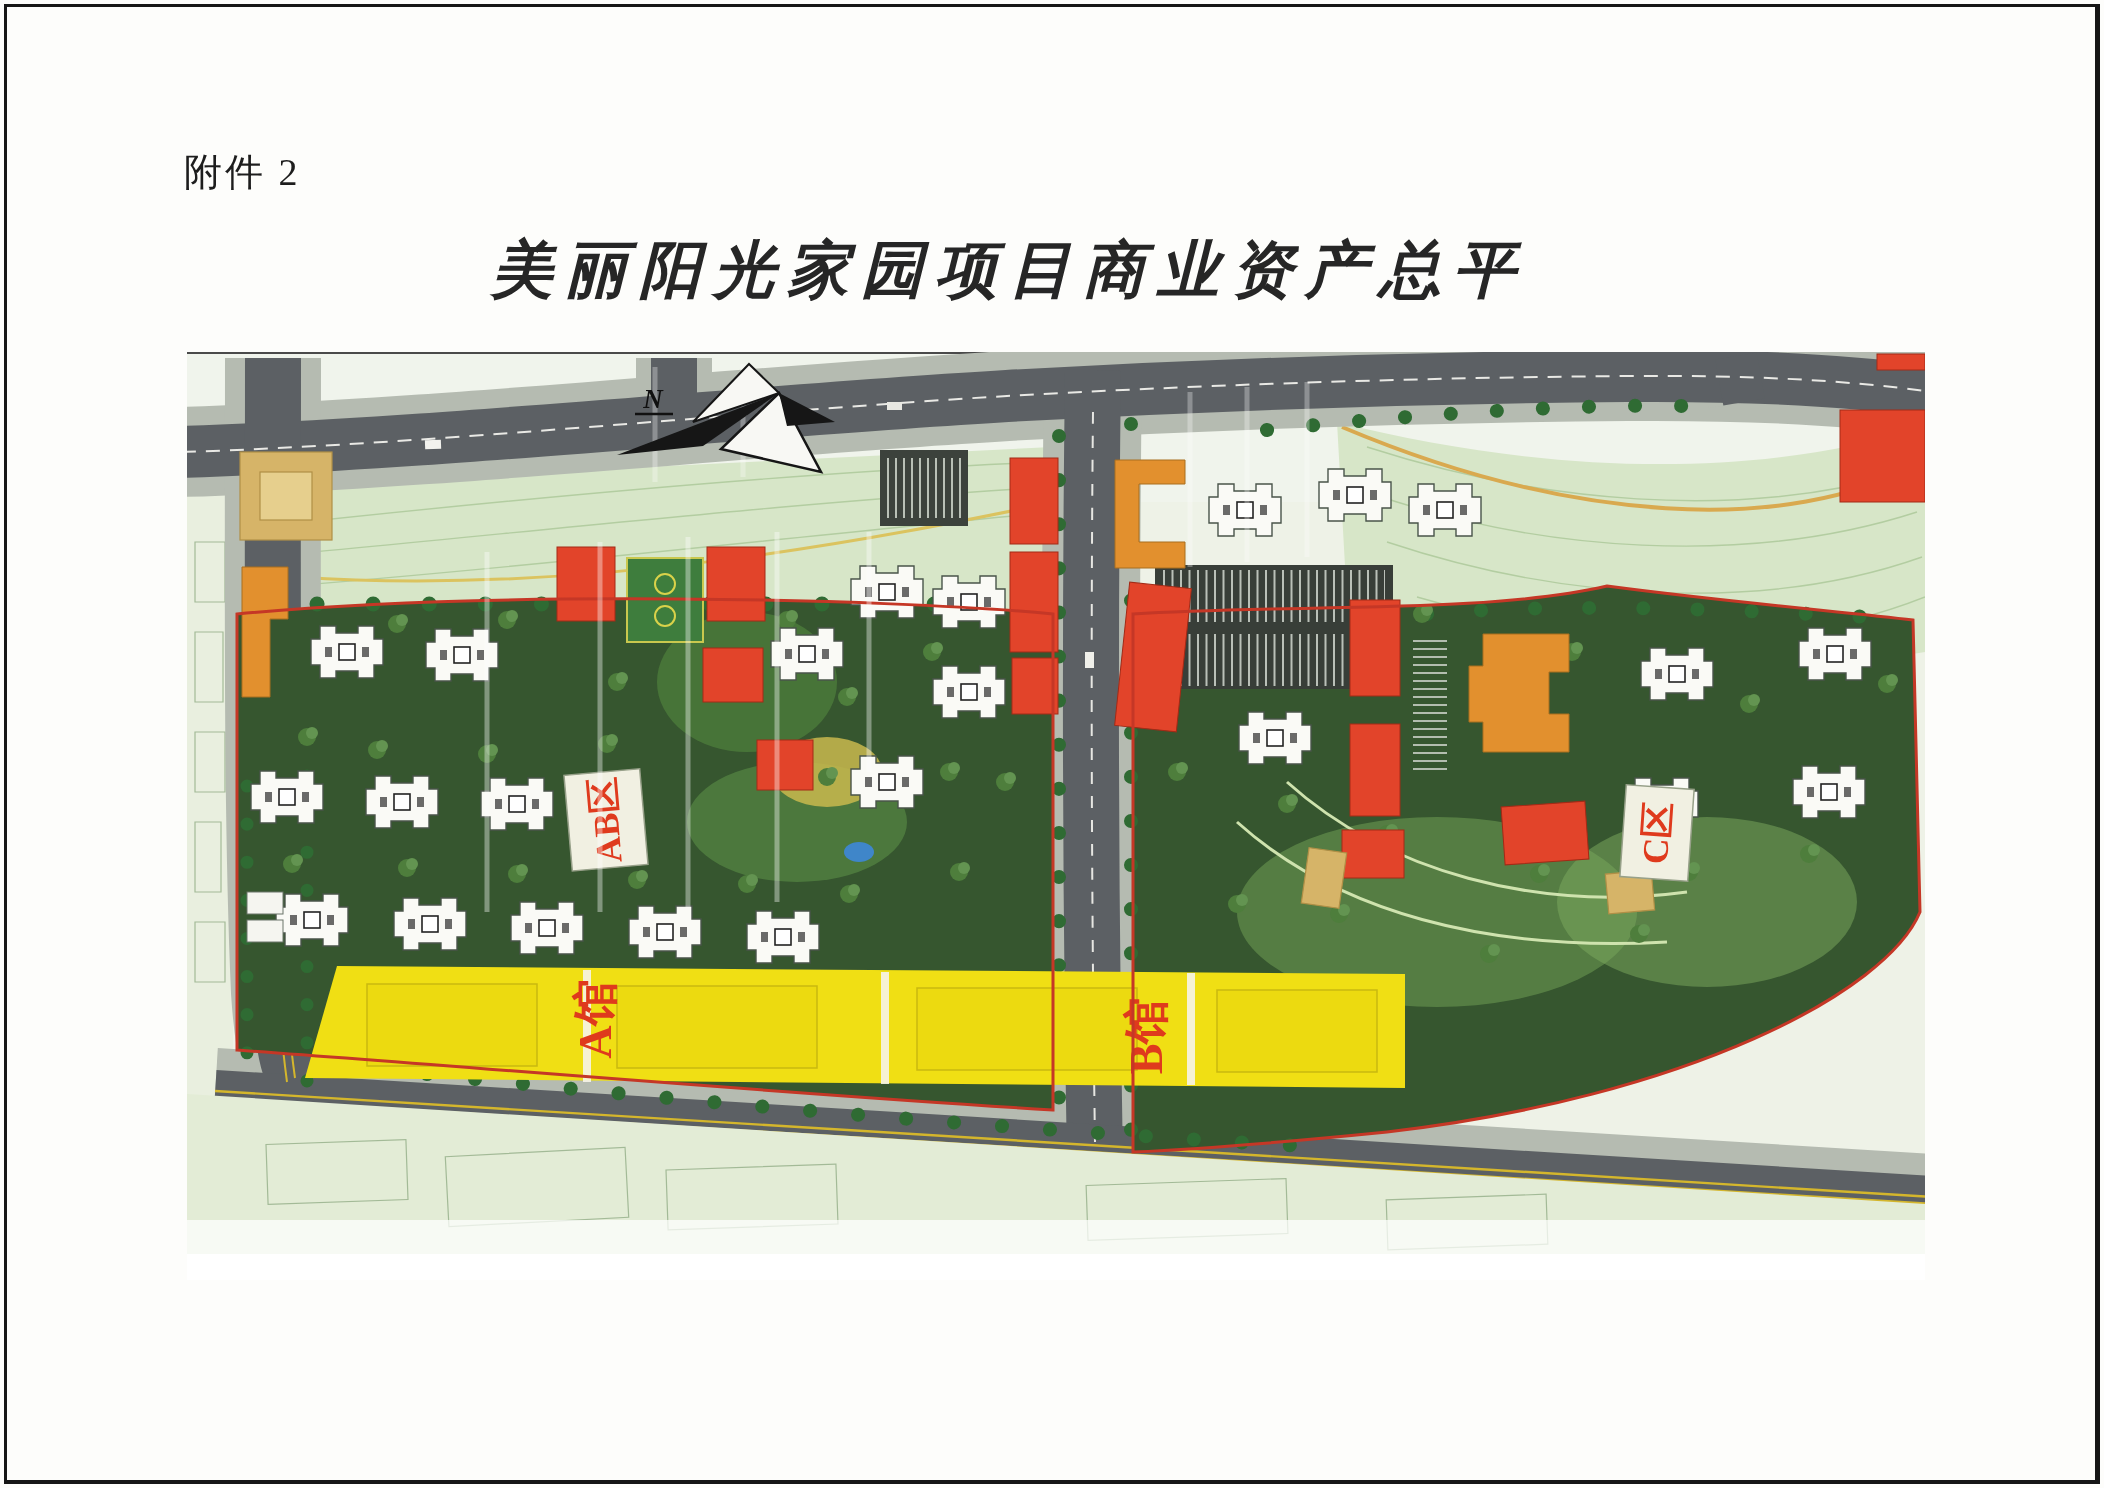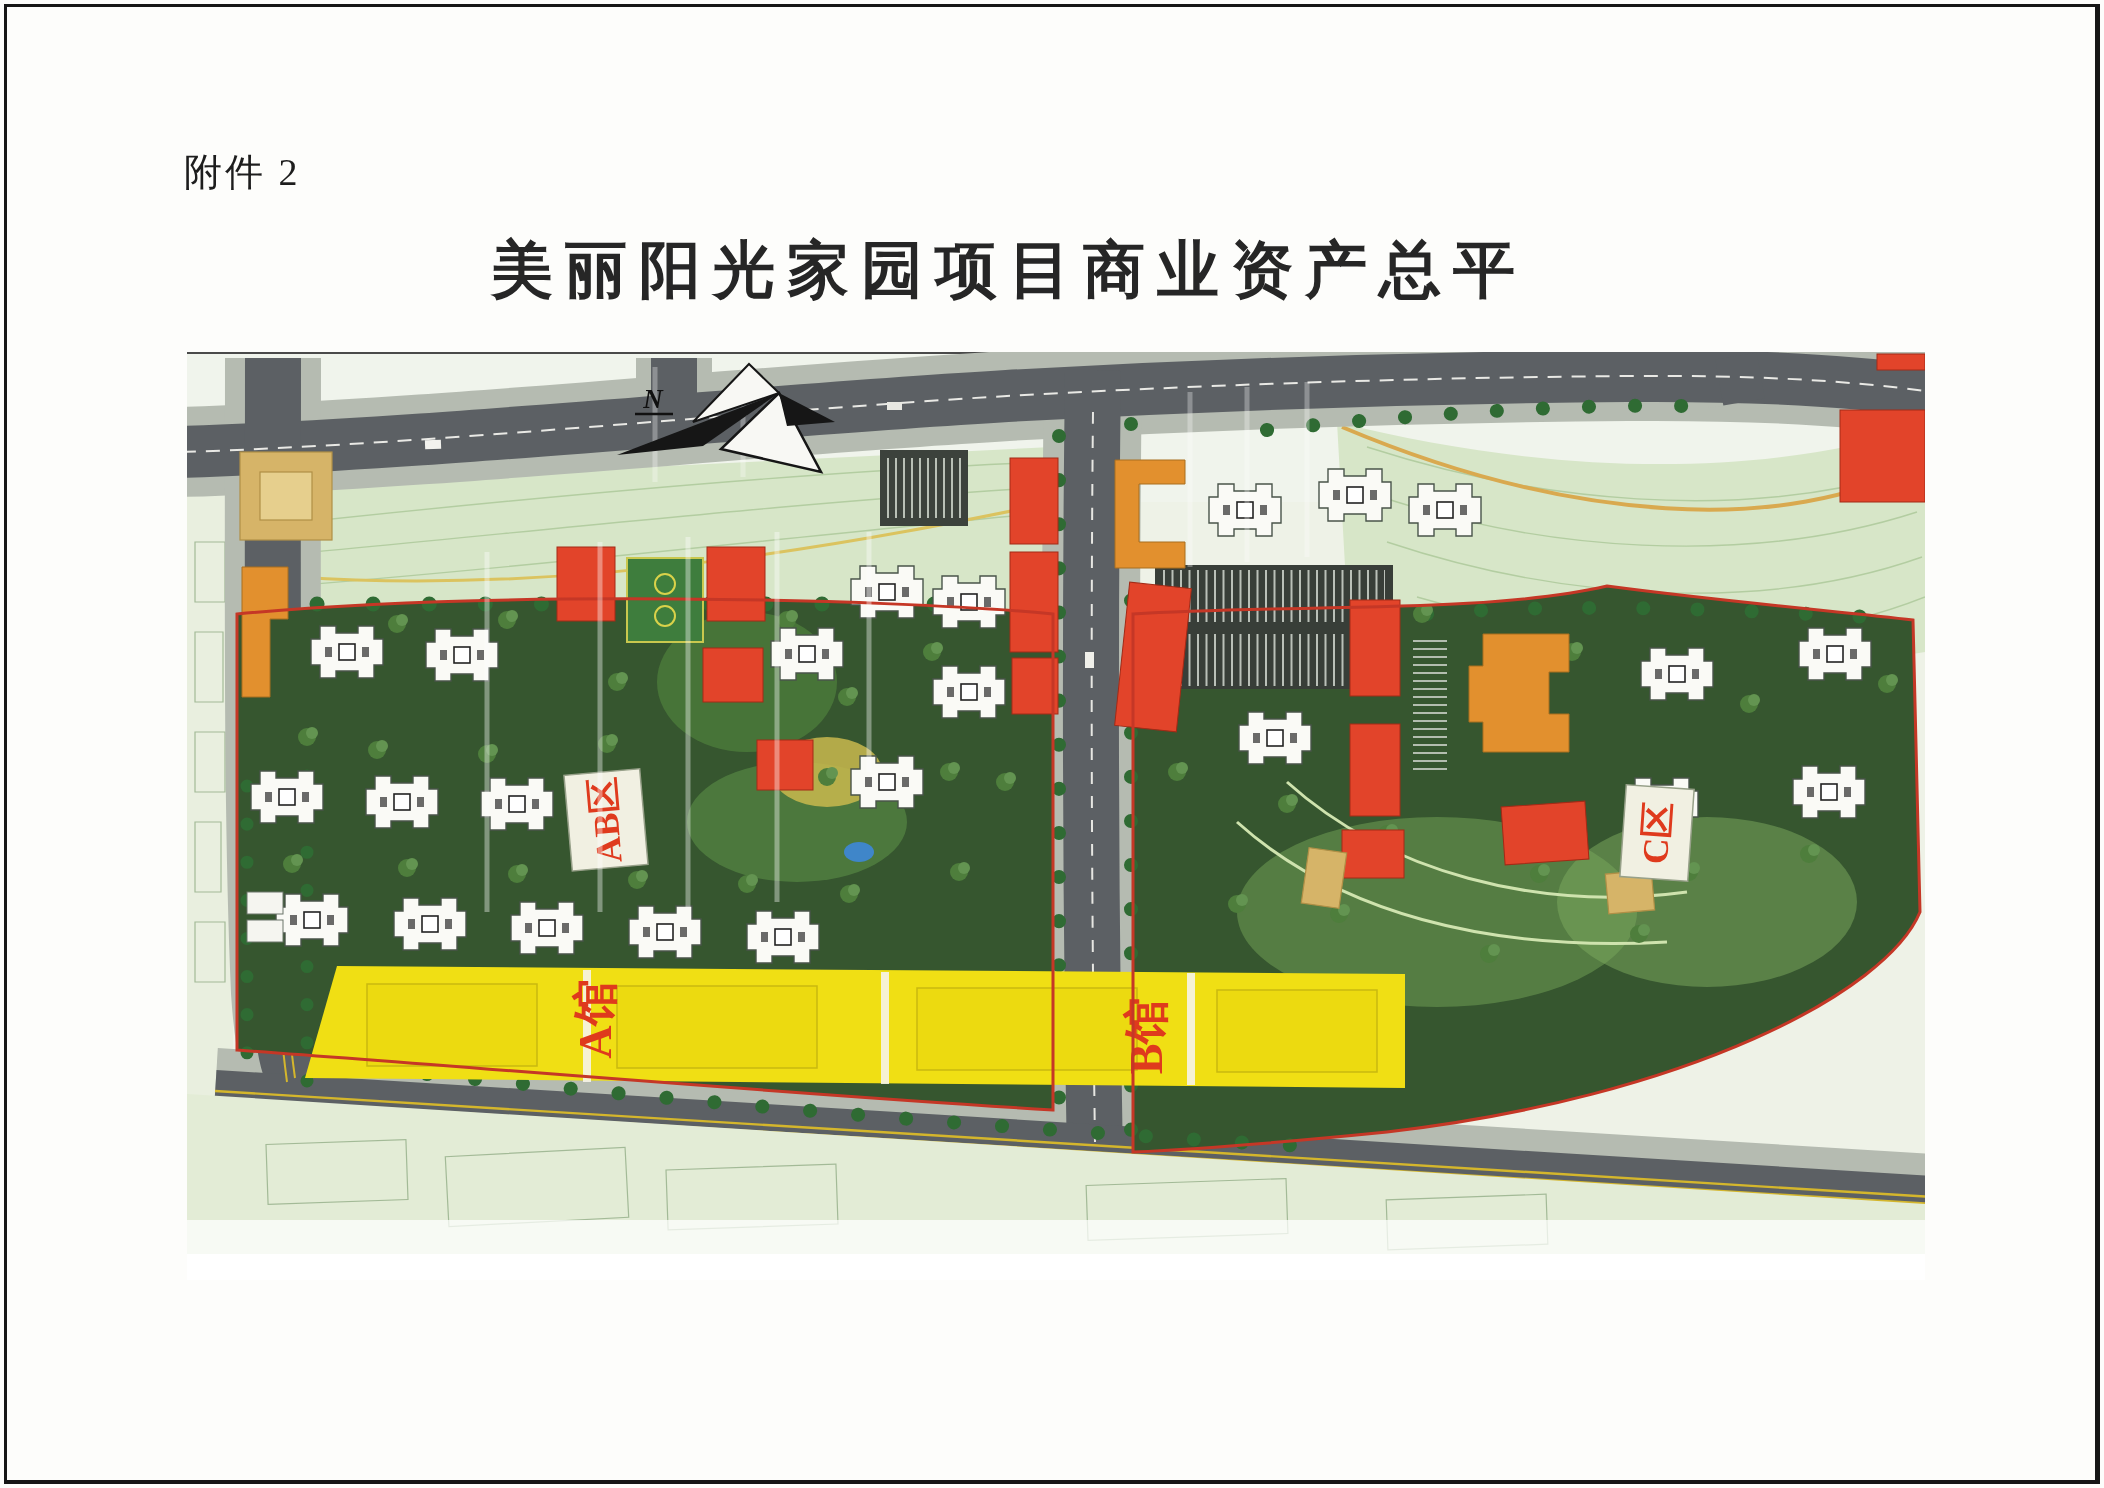--- a/index.html
+++ b/index.html
@@ -2,21 +2,21 @@
 <html><head>
 <meta charset="utf-8">
 <style>
   html,body{margin:0;padding:0;background:#ffffff;}
   .page{position:relative;width:2104px;height:1488px;background:#fdfdfb;overflow:hidden;
         font-family:"Liberation Serif",serif;}
   .scan-frame{position:absolute;inset:4px;border:3px solid #161616;border-right-width:5px;
         border-bottom-width:4px;pointer-events:none;}
   .attachment{position:absolute;left:184px;top:132px;font-size:38px;color:#1d1d1d;letter-spacing:3px;margin-top:15px;}
   .title{position:absolute;left:0;right:0;top:228px;margin:0;text-align:center;padding-right:86px;
-        font-size:62px;font-weight:bold;color:#262626;letter-spacing:12px;}
+        font-size:62px;font-weight:bold;color:#262626;letter-spacing:12px;font-style:italic;}
   .map-wrap{position:absolute;left:187px;top:352px;width:1738px;height:928px;}
   .map-wrap svg{display:block;width:100%;height:100%;}
   .footer{position:absolute;left:0;right:0;top:1324px;text-align:center;font-size:24px;
         color:#3c3c3c;letter-spacing:7px;}
   
   text{font-family:"Liberation Serif",serif;}
   .hall-t{font-size:46px;font-weight:bold;}
   .zone-t{font-size:36px;font-weight:bold;}
   .n-t{font-size:27px;font-weight:bold;font-style:italic;fill:#101010;}
   

